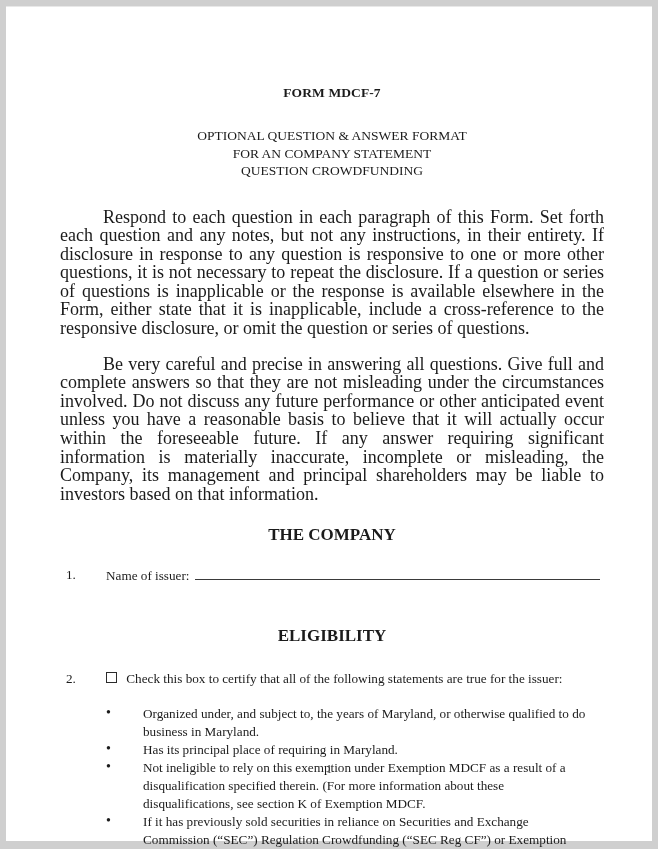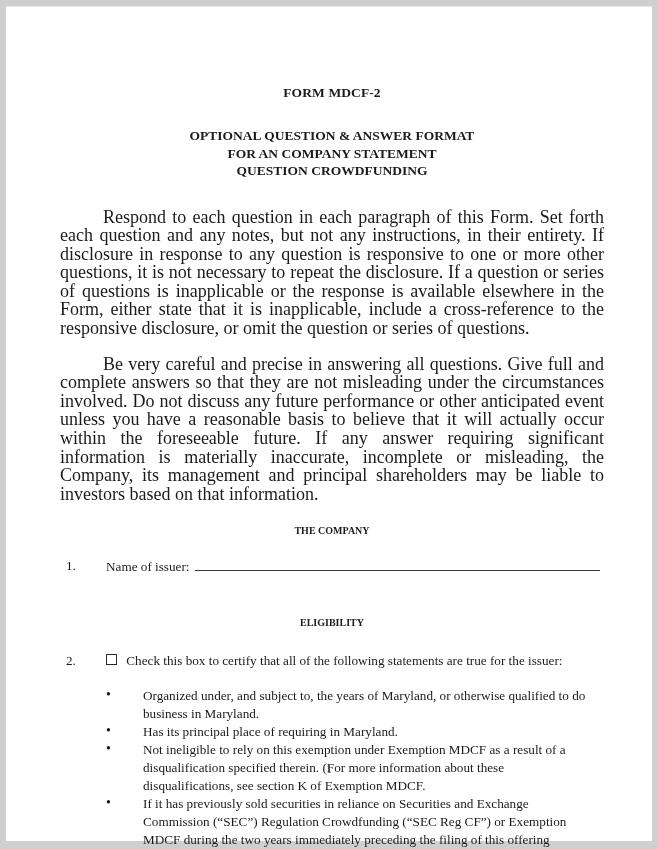--- a/index.html
+++ b/index.html
@@ -53,40 +53,40 @@
   .title-form {
     padding-top: 78px;
   }
   .title-block {
     margin-top: 26px;
     line-height: 17.5px;
   }
   .title-block .title-line {
     display: block;
     text-align: center;
-    font-weight: bold;
+    font-weight: normal;
     font-size: 13.5px;
   }
 
   
   .body-para {
     font-size: 18px;
     line-height: 18.6px;
     text-align: justify;
     text-indent: 43px;
     margin: 0;
   }
   .para-1 { margin-top: 28px; }
   .para-2 { margin-top: 17px; }
 
   
   .section-heading {
     text-align: center;
     font-weight: bold;
-    font-size: 10px;
+    font-size: 17px;
     margin: 0;
   }
   .heading-company { margin-top: 22px; }
   .heading-eligibility { margin-top: 40px; }
 
   
   .numbered-item {
     position: relative;
     font-size: 13.2px;
     line-height: 18.6px;
@@ -151,21 +151,21 @@
     color: #4a4a4a;
   }
 </style>
 </head>
 <body>
 
 <div class="page-canvas">
   <div class="page-sheet">
     <div class="page-body">
 
-      <div class="doc-title title-form">FORM MDCF-2</div>
+      <div class="doc-title title-form">FORM MDCF-7</div>
 
       <div class="title-block">
         <span class="title-line">OPTIONAL QUESTION &amp; ANSWER FORMAT</span>
         <span class="title-line">FOR AN COMPANY STATEMENT</span>
         <span class="title-line">QUESTION CROWDFUNDING</span>
       </div>
 
       <p class="body-para para-1">Respond to each question in each paragraph of this Form. Set forth each question and any notes, but not any instructions, in their entirety. If disclosure in response to any question is responsive to one or more other questions, it is not necessary to repeat the disclosure. If a question or series of questions is inapplicable or the response is available elsewhere in the Form, either state that it is inapplicable, include a cross-reference to the responsive disclosure, or omit the question or series of questions.</p>
 
       <p class="body-para para-2">Be very careful and precise in answering all questions. Give full and complete answers so that they are not misleading under the circumstances involved.  Do not discuss any future performance or other anticipated event unless you have a reasonable basis to believe that it will actually occur within the foreseeable future. If any answer requiring significant information is materially inaccurate, incomplete or misleading, the Company, its management and principal shareholders may be liable to investors based on that information.</p>

